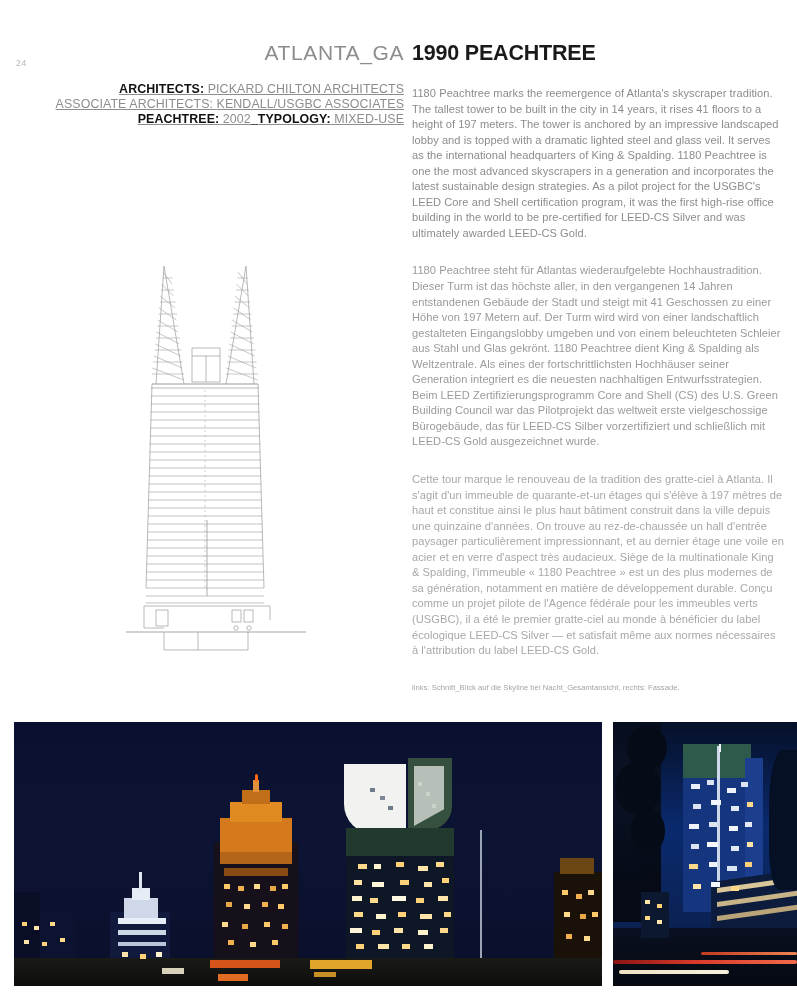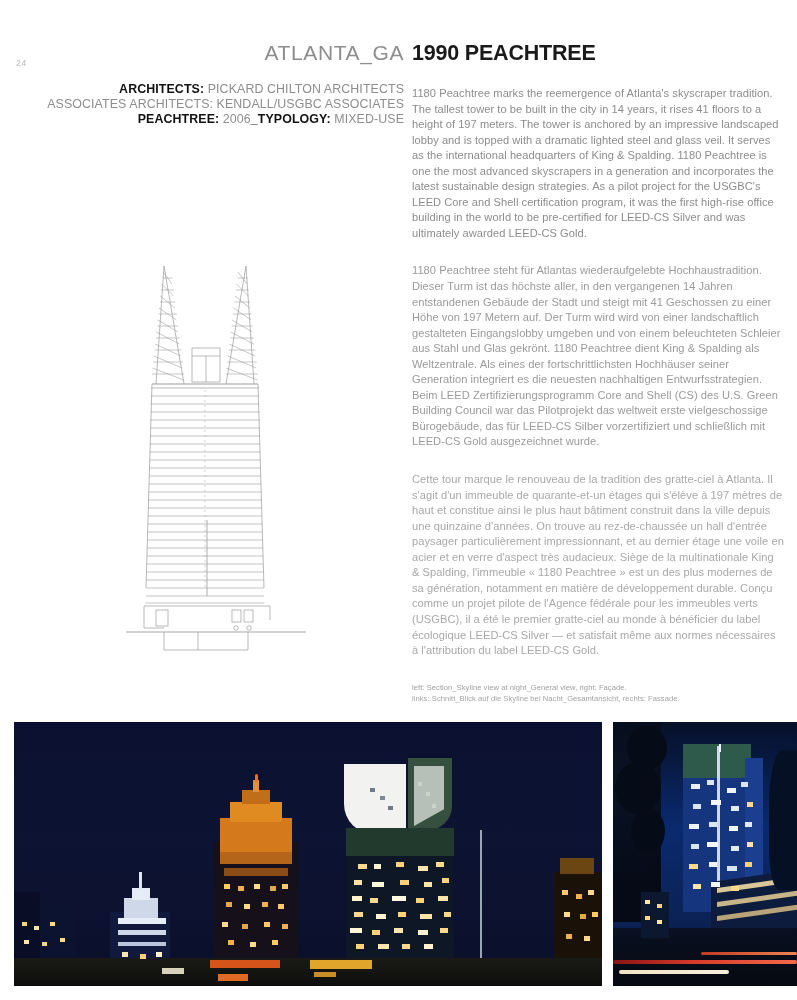--- a/index.html
+++ b/index.html
@@ -73,21 +73,21 @@
     color: #111111;
   }
   .credits .lbl-soft {
     font-weight: 400;
     color: #8d8d8d;
   }
   .credits .val {
     font-weight: 400;
     color: #8d8d8d;
   }
-  .credits-line { white-space: nowrap; }
+  .credits-line { white-space: nowrap; text-decoration: underline; }
 
   
   .text-col {
     position: absolute;
     left: 412px;
     top: 86px;
     width: 372px;
   }
   .para {
     font-size: 11.1px;
@@ -170,38 +170,37 @@
   <div class="header-city">ATLANTA_GA</div>
   <div class="header-title">1990 PEACHTREE</div>
 </div>
 
 <div class="credits">
   <div class="credits-line">
     <span class="lbl">ARCHITECTS:</span>
     <span class="val">PICKARD CHILTON ARCHITECTS</span>
   </div>
   <div class="credits-line">
-    <span class="lbl-soft">ASSOCIATES ARCHITECTS:</span>
+    <span class="lbl-soft">ASSOCIATE ARCHITECTS:</span>
     <span class="val">KENDALL/USGBC ASSOCIATES</span>
   </div>
   <div class="credits-line">
     <span class="lbl">PEACHTREE:</span>
-    <span class="val">2006</span><span class="lbl">_TYPOLOGY:</span>
+    <span class="val">2002</span><span class="lbl">_TYPOLOGY:</span>
     <span class="val">MIXED-USE</span>
   </div>
 </div>
 
 <div class="text-col">
   <p class="para en">1180 Peachtree marks the reemergence of Atlanta's skyscraper tradition. The tallest tower to be built in the city in 14 years, it rises 41 floors to a height of 197 meters. The tower is anchored by an impressive landscaped lobby and is topped with a dramatic lighted steel and glass veil. It serves as the international headquarters of King &amp; Spalding. 1180 Peachtree is one the most advanced skyscrapers in a generation and incorporates the latest sustainable design strategies. As a pilot project for the USGBC's LEED Core and Shell certification program, it was the first high-rise office building in the world to be pre-certified for LEED-CS Silver and was ultimately awarded LEED-CS Gold.</p>
   <p class="para de">1180 Peachtree steht für Atlantas wiederaufgelebte Hochhaustradition. Dieser Turm ist das höchste aller, in den vergangenen 14 Jahren entstandenen Gebäude der Stadt und steigt mit 41 Geschossen zu einer Höhe von 197 Metern auf. Der Turm wird wird von einer landschaftlich gestalteten Eingangslobby umgeben und von einem beleuchteten Schleier aus Stahl und Glas gekrönt. 1180 Peachtree dient King &amp; Spalding als Weltzentrale. Als eines der fortschrittlichsten Hochhäuser seiner Generation integriert es die neuesten nachhaltigen Entwurfsstrategien. Beim LEED Zertifizierungsprogramm Core and Shell (CS) des U.S. Green Building Council war das Pilotprojekt das weltweit erste vielgeschossige Bürogebäude, das für LEED-CS Silber vorzertifiziert und schließlich mit LEED-CS Gold ausgezeichnet wurde.</p>
   <p class="para fr">Cette tour marque le renouveau de la tradition des gratte-ciel à Atlanta. Il s'agit d'un immeuble de quarante-et-un étages qui s'élève à 197 mètres de haut et constitue ainsi le plus haut bâtiment construit dans la ville depuis une quinzaine d'années. On trouve au rez-de-chaussée un hall d'entrée paysager particulièrement impressionnant, et au dernier étage une voile en acier et en verre d'aspect très audacieux. Siège de la multinationale King &amp; Spalding, l'immeuble « 1180 Peachtree » est un des plus modernes de sa génération, notamment en matière de développement durable. Conçu comme un projet pilote de l'Agence fédérale pour les immeubles verts (USGBC), il a été le premier gratte-ciel au monde à bénéficier du label écologique LEED-CS Silver — et satisfait même aux normes nécessaires à l'attribution du label LEED-CS Gold.</p>
 </div>
 
 <div class="captions">
-  <div class="cap-line en">left: Section_Skyline view at night_General view, right: Façade.</div>
   <div class="cap-line de">links: Schnitt_Blick auf die Skyline bei Nacht_Gesamtansicht, rechts: Fassade.</div>
 </div>
 
 <div class="drawing">
   <svg width="200" height="400" viewBox="0 0 200 400" aria-hidden="true">
     <g stroke="#9b9b9b" fill="none" stroke-width="0.7">
 
       <path d="M44,8 L64,126"></path>
       <path d="M36,126 L44,8"></path>
       <g stroke-width="0.55">

